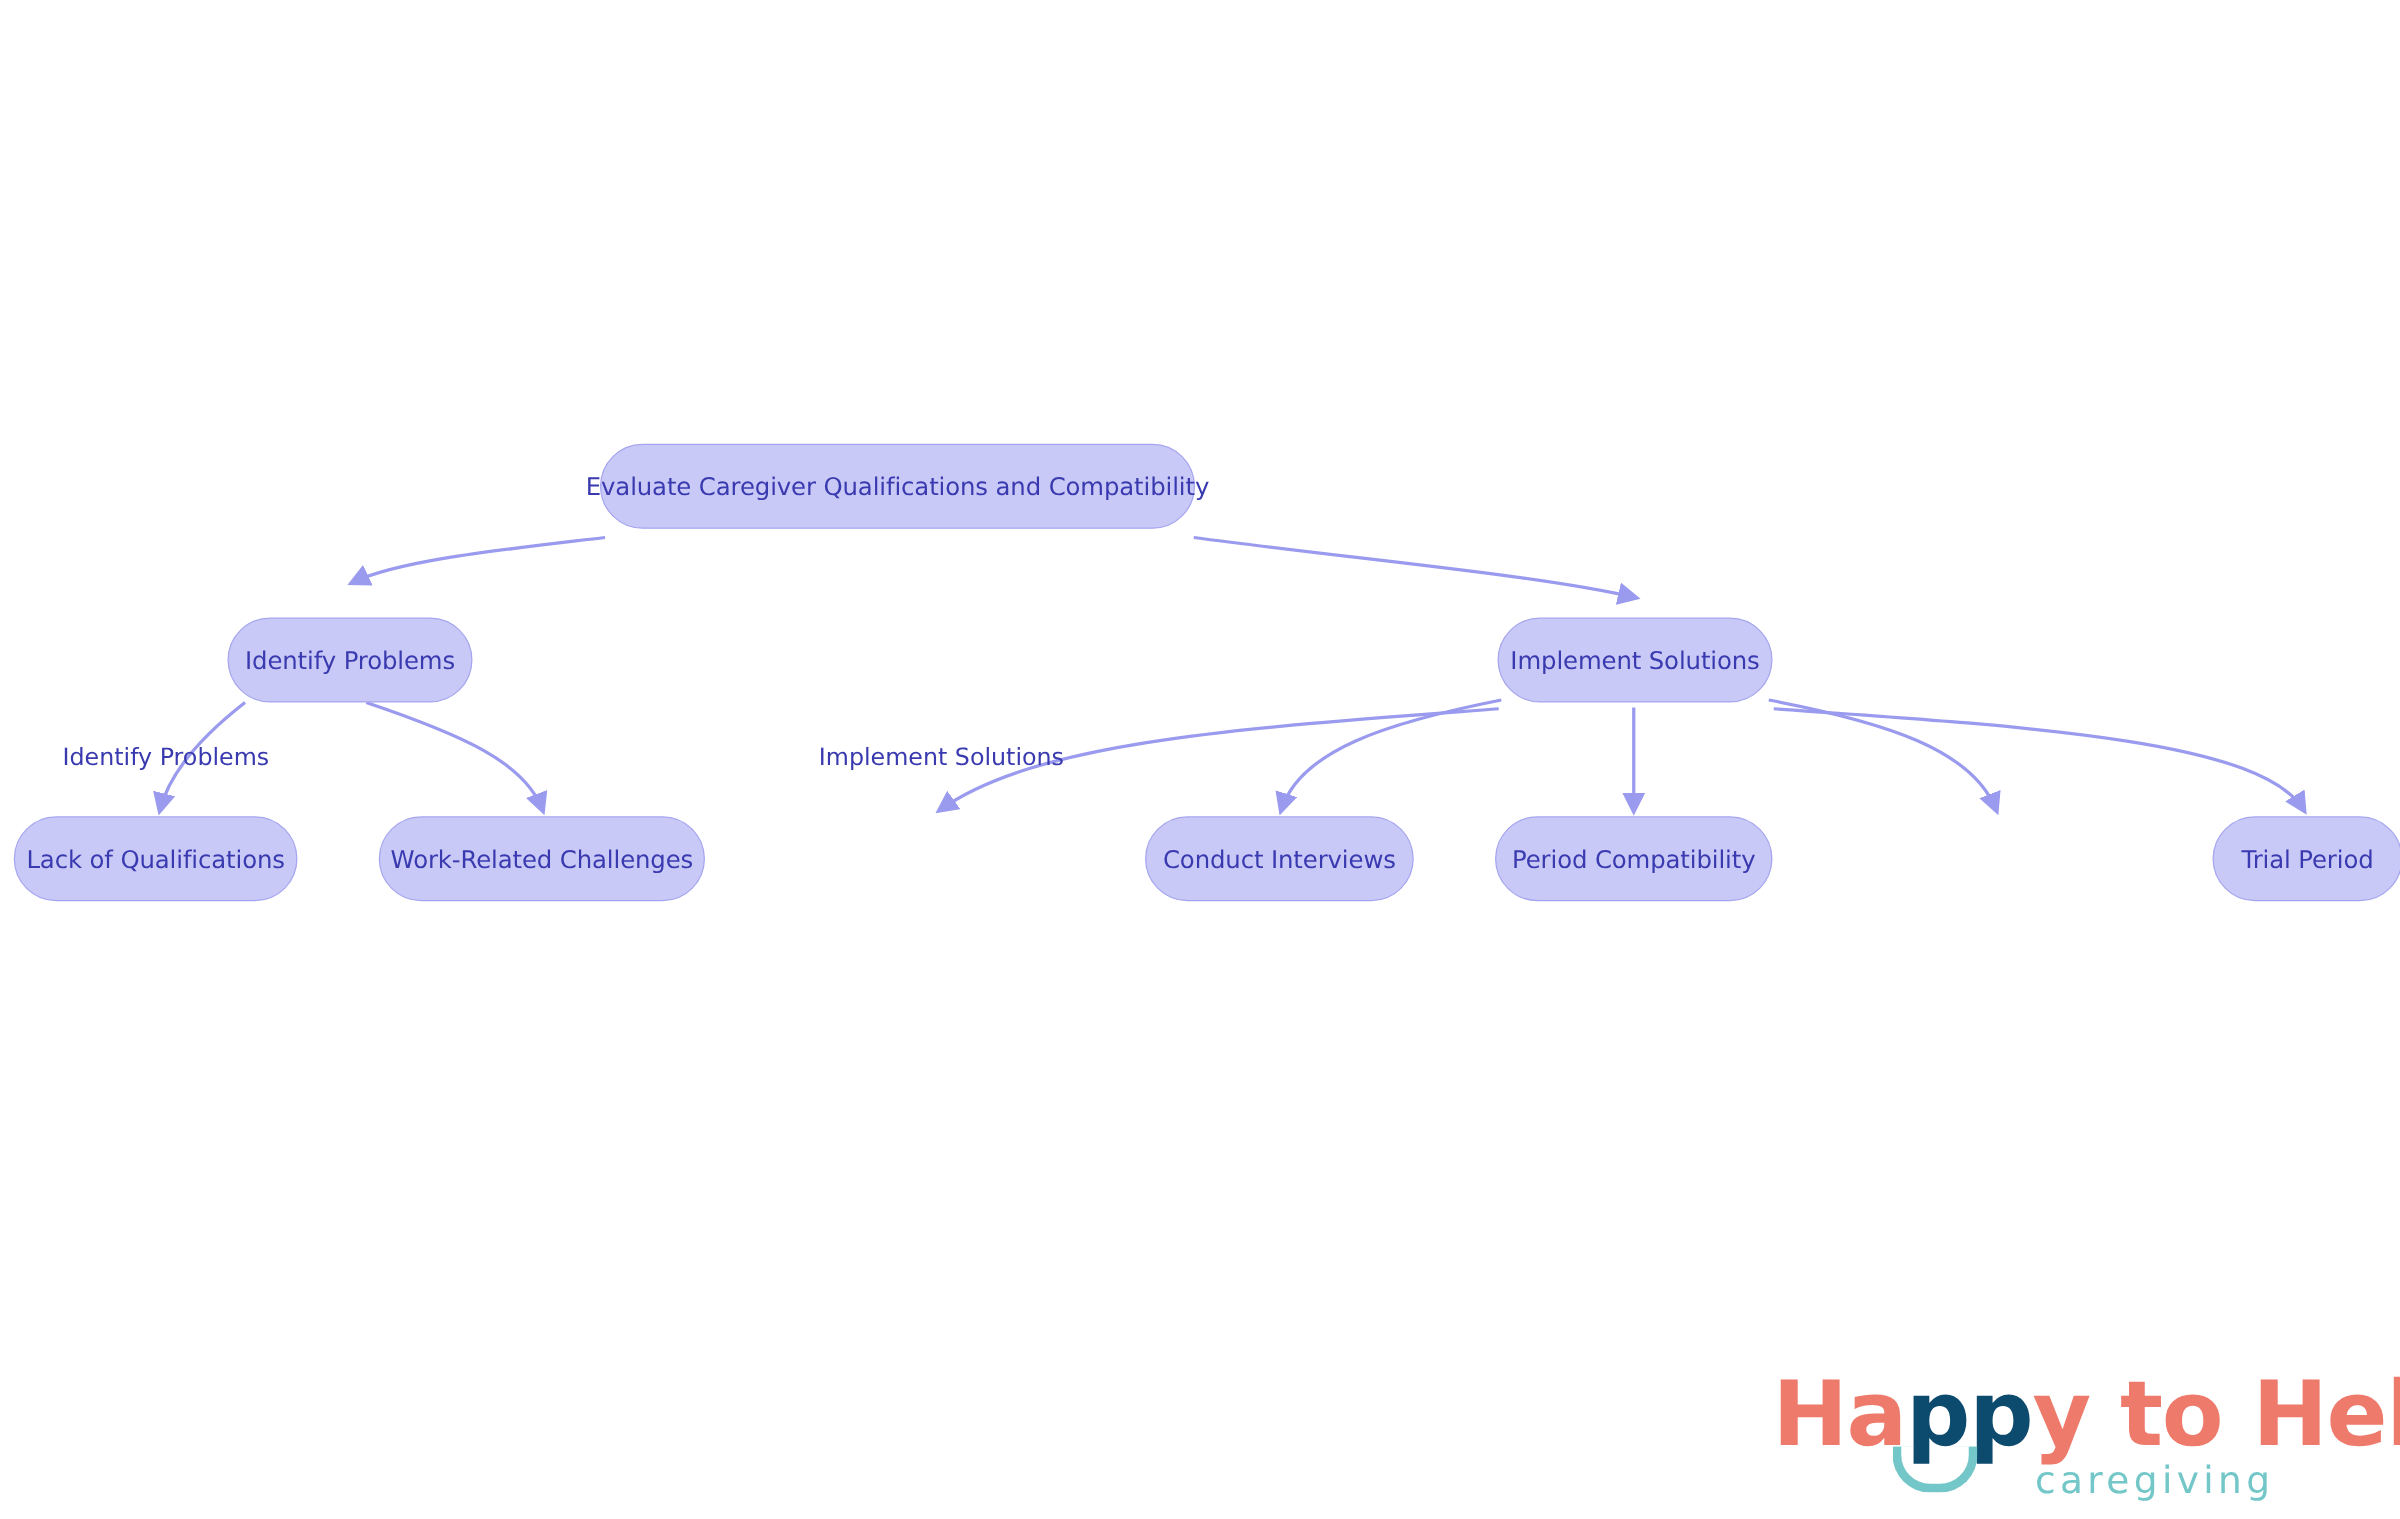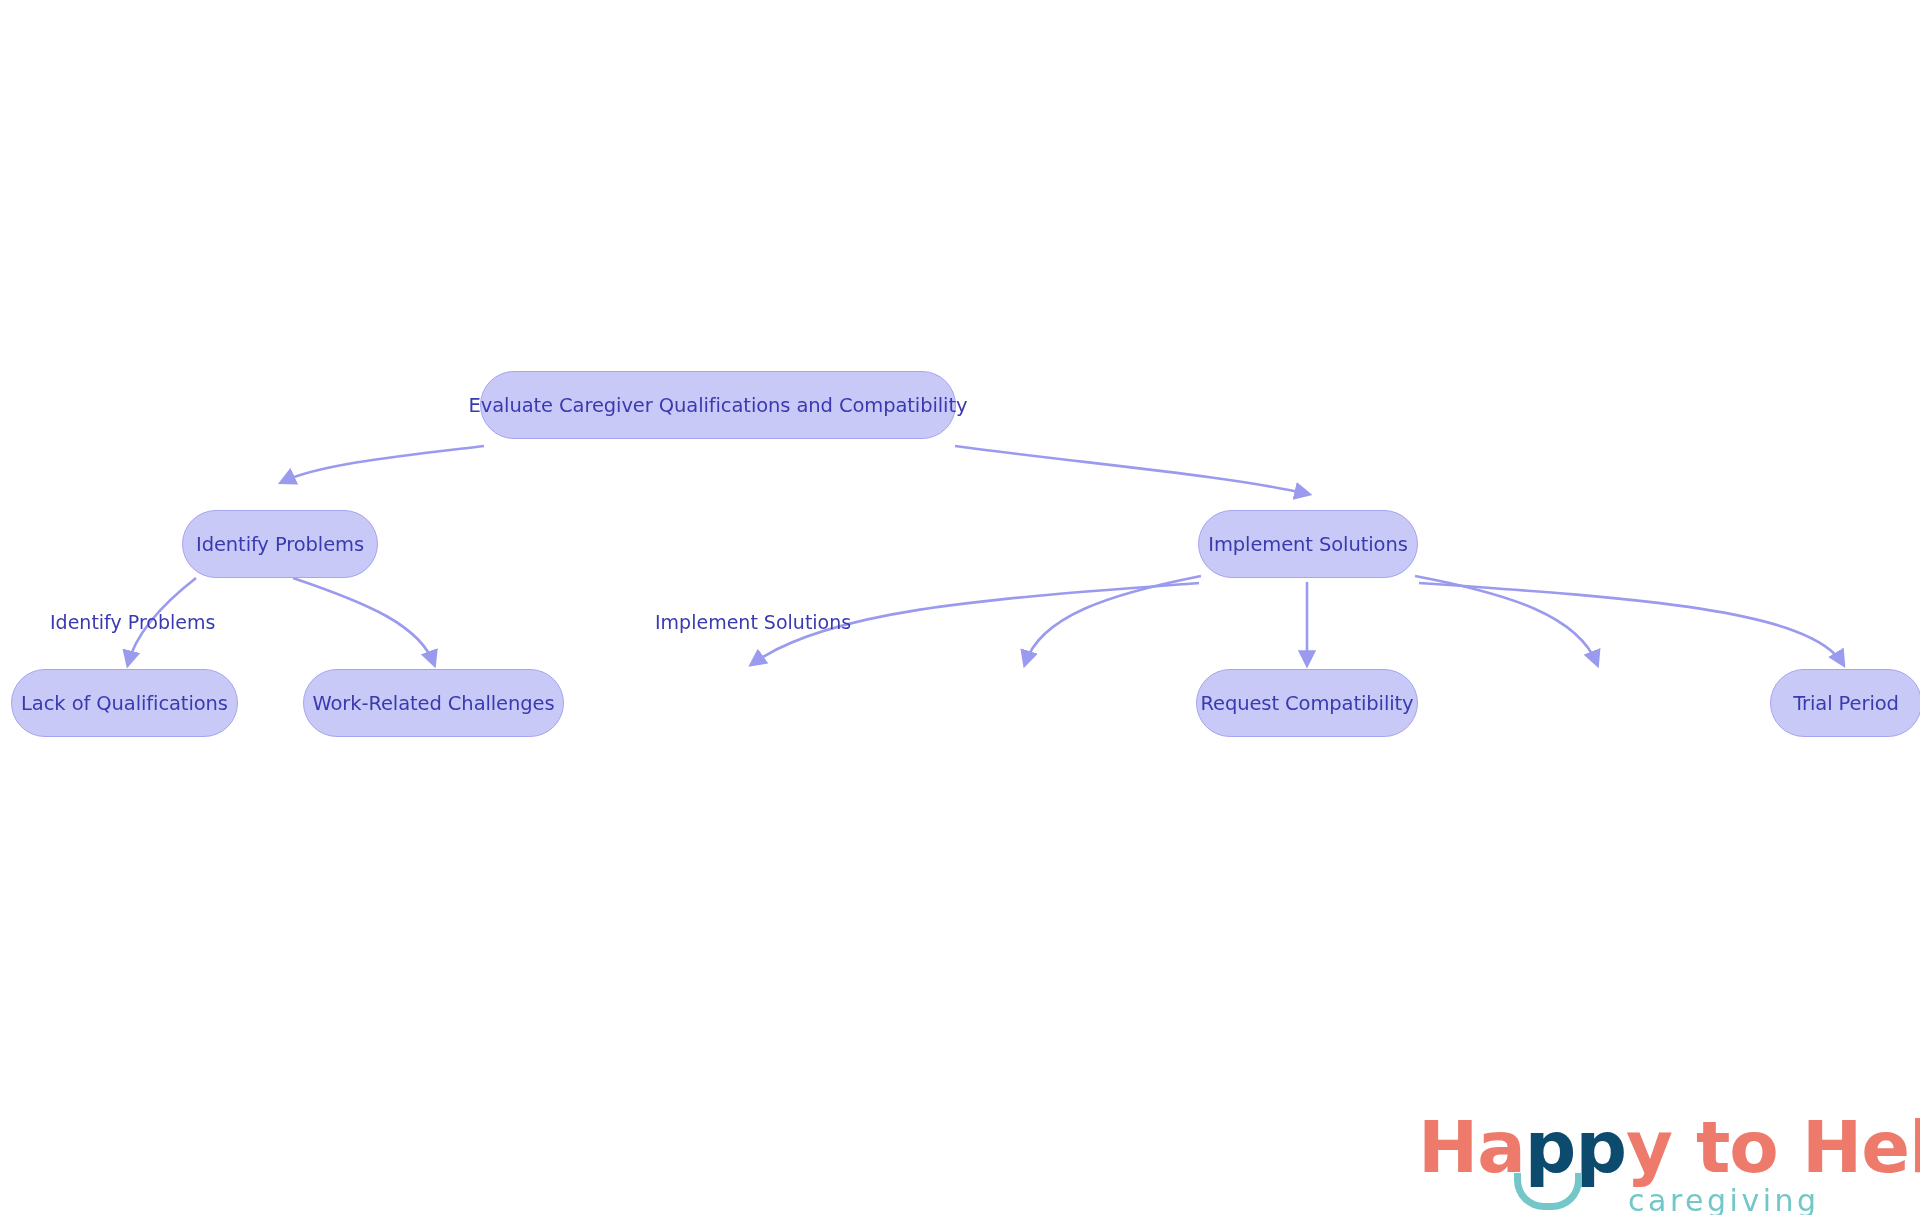--- a/index.html
+++ b/index.html
@@ -13,21 +13,20 @@
     position: relative;
     overflow: hidden;
     font-family: "DejaVu Sans", "Liberation Sans", sans-serif;
   }
 
   #canvas {
     position: absolute;
     inset: 0;
     width: 1920px;
     height: 911px;
-    margin-top: 16px;
   }
 
   .flow-svg {
     position: absolute;
     left: 0;
     top: 0;
     width: 1920px;
     height: 1215px;
   }
 
@@ -147,23 +146,26 @@
 
   <div class="node" style="left:303px; top:653px; width:261px; height:68px;">
     <span class="node-label">Work-Related Challenges</span>
   </div>
 
   <div class="node" style="left:11px; top:653px; width:227px; height:68px;">
     <span class="node-label">Lack of Qualifications</span>
   </div>
 
 
+  <div class="node" style="left:916px; top:653px; width:215px; height:68px;">
+    <span class="node-label">Conduct Interviews</span>
+  </div>
 
   <div class="node" style="left:1196px; top:653px; width:222px; height:68px;">
-    <span class="node-label">Request Compatibility</span>
+    <span class="node-label">Period Compatibility</span>
   </div>
 
 
   <div class="node" style="left:1770px; top:653px; width:152px; height:68px;">
     <span class="node-label">Trial Period</span>
   </div>
 
   <div class="edge-label" style="left:50px; top:595px;">
     <span>Identify Problems</span>
   </div>

